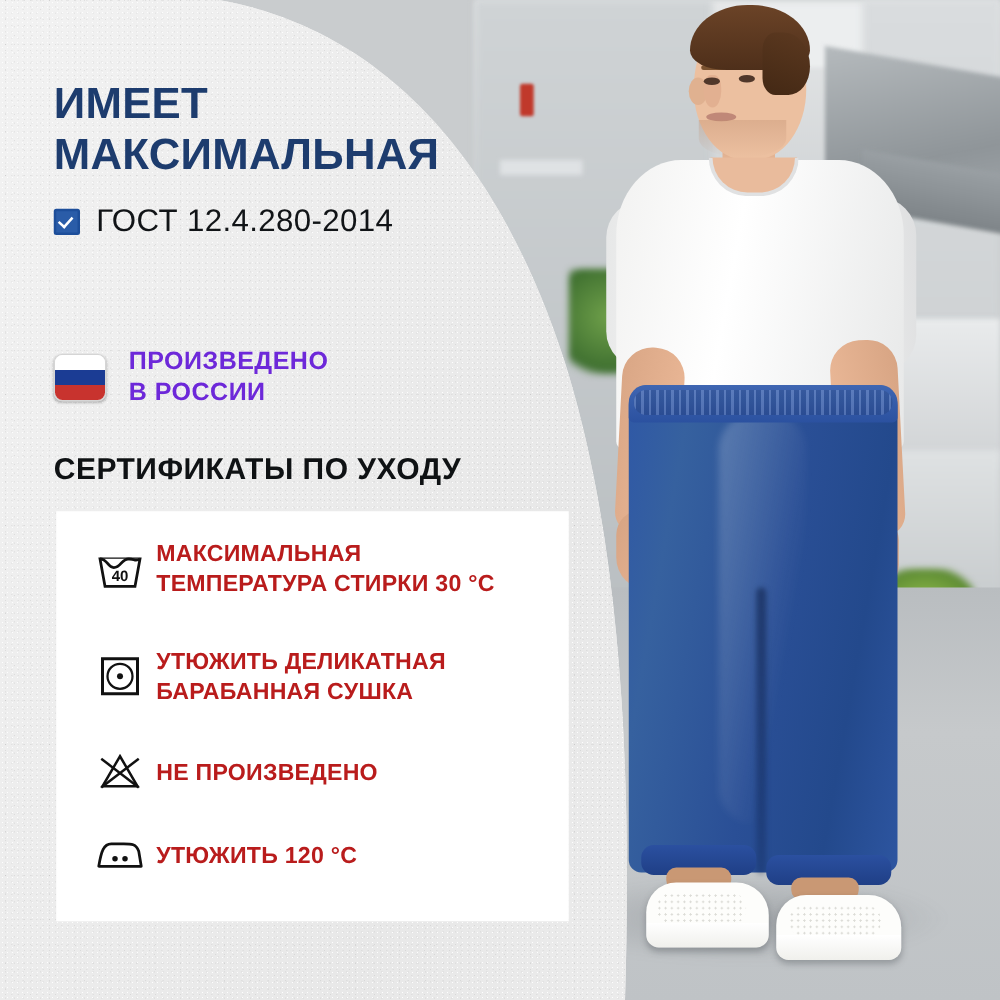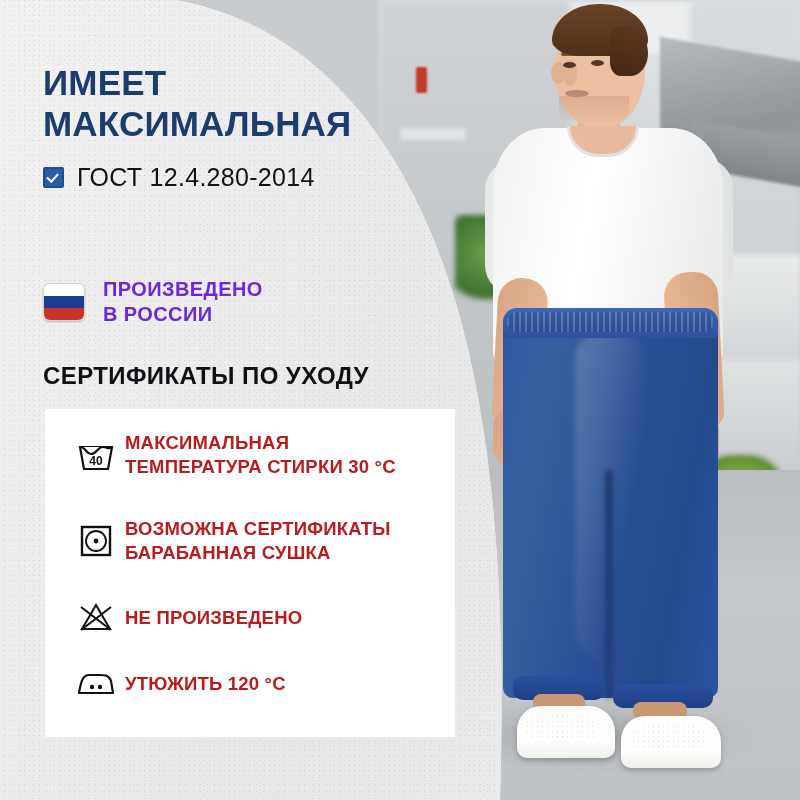--- a/index.html
+++ b/index.html
@@ -366,21 +366,21 @@
 
     <div class="care-item" style="top:108px;">
       <span class="care-ico">
         <svg width="40" height="40" viewBox="0 0 40 40">
           <rect x="6" y="6" width="28" height="28" fill="none" stroke="#111" stroke-width="2.4"></rect>
           <circle cx="20" cy="20" r="10" fill="none" stroke="#111" stroke-width="1.8"></circle>
           <circle cx="20" cy="20" r="2.4" fill="#111"></circle>
         </svg>
       </span>
       <span class="care-txt">
-        <span style="display:block">ВОЗМОЖНА СЕРТИФИКАТЫ</span>
+        <span style="display:block">УТЮЖИТЬ ДЕЛИКАТНАЯ</span>
         <span style="display:block">БАРАБАННАЯ СУШКА</span>
       </span>
     </div>
 
     <div class="care-item" style="top:190px;">
       <span class="care-ico">
         <svg width="44" height="38" viewBox="0 0 44 38">
           <path d="M22 6 L36 30 L8 30 Z" fill="none" stroke="#111" stroke-width="2"></path>
           <line x1="7" y1="8" x2="37" y2="31" stroke="#111" stroke-width="2"></line>
           <line x1="37" y1="8" x2="7" y2="31" stroke="#111" stroke-width="2"></line>

